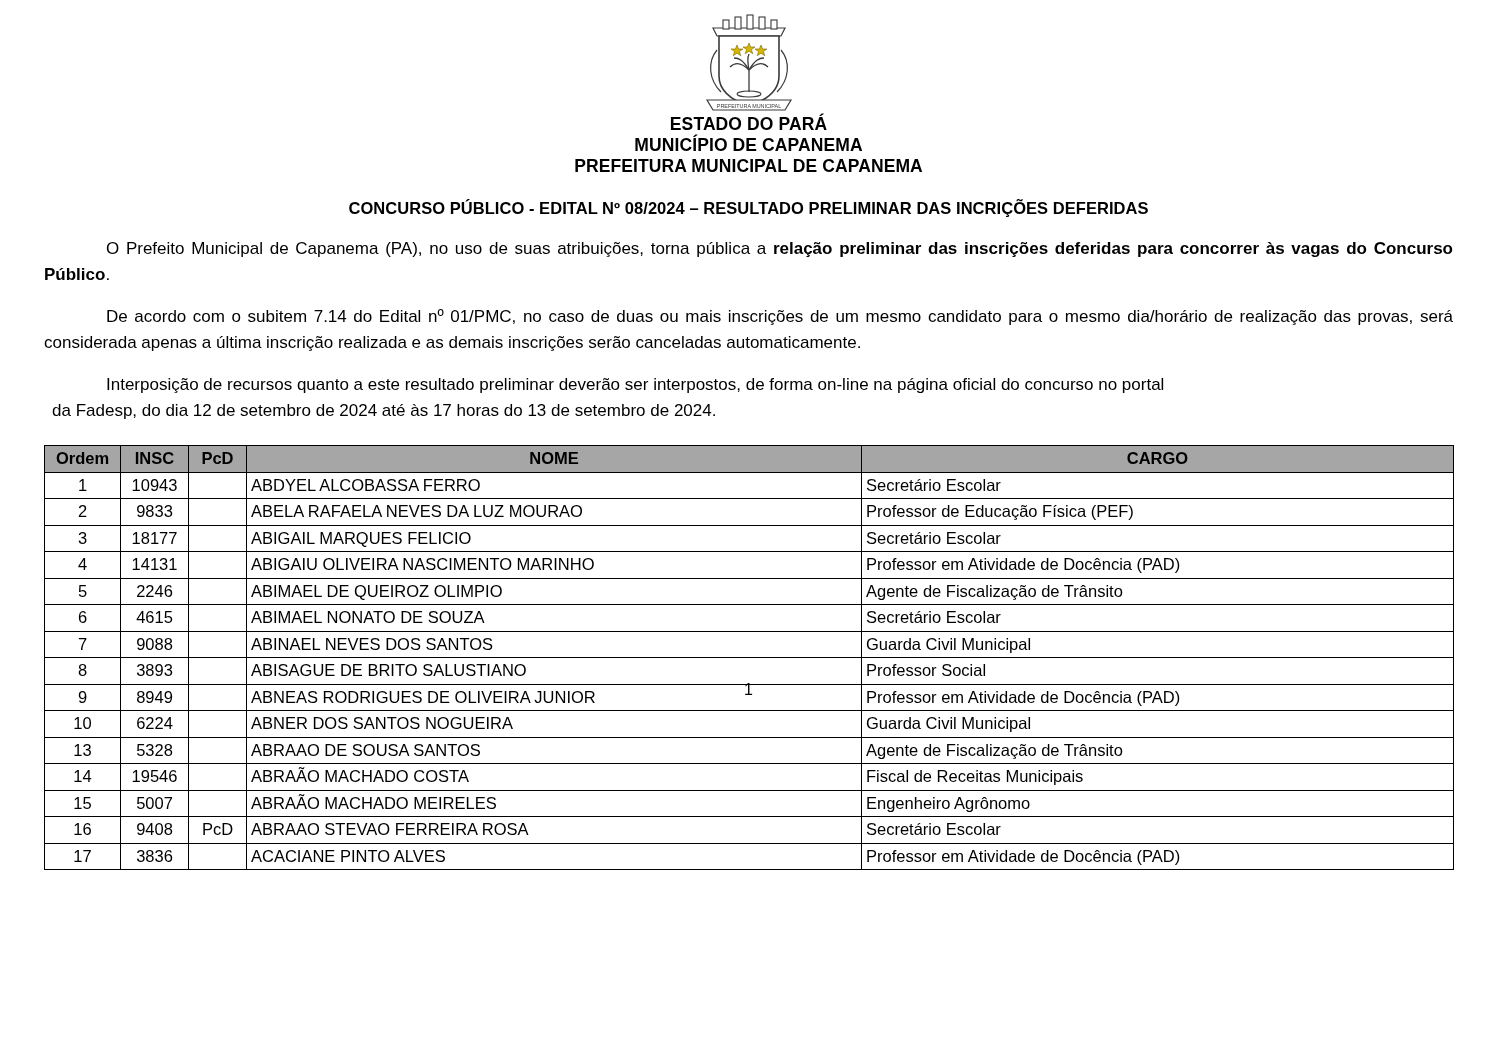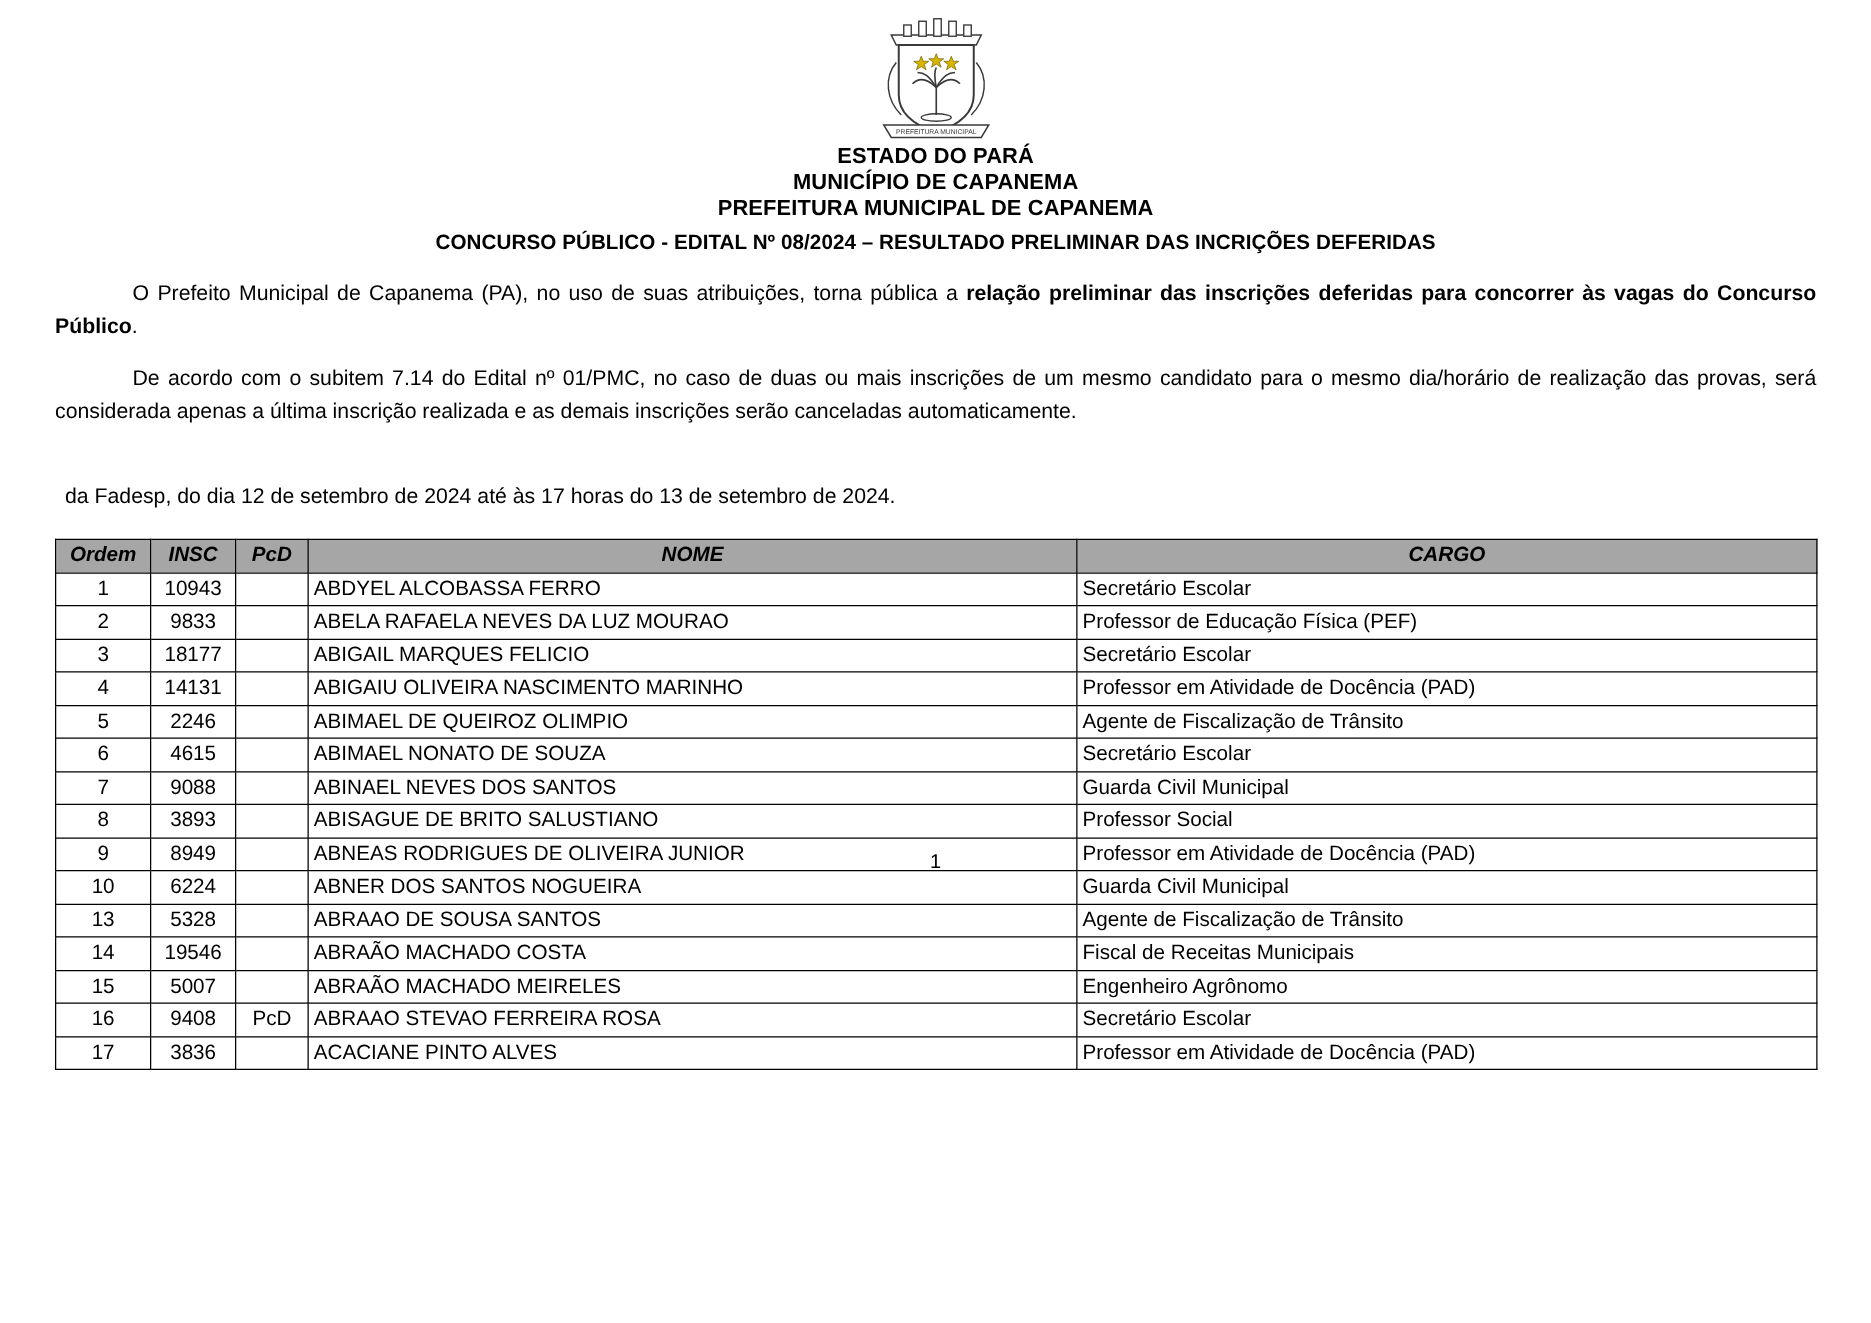--- a/index.html
+++ b/index.html
@@ -42,21 +42,21 @@
     line-height: 21px;
     letter-spacing: 0.1px;
   }
   .heading div {
     white-space: nowrap;
   }
   .subject {
     text-align: center;
     font-weight: bold;
     font-size: 16.5px;
-    margin-top: 8px;
+    margin-top: 22px;
     letter-spacing: 0.05px;
   }
   
   .para {
     font-size: 17px;
     line-height: 25.5px;
     text-align: justify;
     margin-top: 18px;
   }
   .para.p1 { }
@@ -76,21 +76,20 @@
     border: 1px solid #000000;
     font-size: 16.5px;
     height: 26.5px;
     padding: 0 4px;
     box-sizing: border-box;
   }
   table.listing thead th {
     background: #a6a6a6;
     font-weight: bold;
     text-align: center;
-    font-style: italic;
   }
   col.c-ordem { width: 76px; }
   col.c-insc  { width: 68px; }
   col.c-pcd   { width: 58px; }
   col.c-nome  { width: 615px; }
   col.c-cargo { width: 592px; }
   td.ordem { text-align: center; }
   td.insc  { text-align: center; }
   td.pcd   { text-align: center; }
   td.nome  { text-align: left; padding-left: 7px; }
@@ -158,21 +157,21 @@
 
   <p class="para p1">
     <span class="indent"></span><span>O Prefeito Municipal de Capanema (PA), no uso de suas atribuições, torna pública a </span><b>relação preliminar das inscrições deferidas para concorrer às vagas do Concurso Público</b><span>.</span>
   </p>
 
   <p class="para p2">
     <span class="indent"></span><span>De acordo com o subitem 7.14 do Edital nº 01/PMC, no caso de duas ou mais inscrições de um mesmo candidato para o mesmo dia/horário de realização das provas, será considerada apenas a última inscrição realizada e as demais inscrições serão canceladas automaticamente.</span>
   </p>
 
   <p class="para p3">
-    <span class="indent"></span>
+    <span class="indent"></span><span>Interposição de recursos quanto a este resultado preliminar deverão ser interpostos, de forma on-line na página oficial do concurso no portal</span>
     <span class="lastline">da Fadesp, do dia 12 de setembro de 2024 até às 17 horas do 13 de setembro de 2024.</span>
   </p>
 
   <table class="listing">
     <colgroup>
       <col class="c-ordem">
         <col class="c-insc">
         <col class="c-pcd">
         <col class="c-nome">
         <col class="c-cargo">

